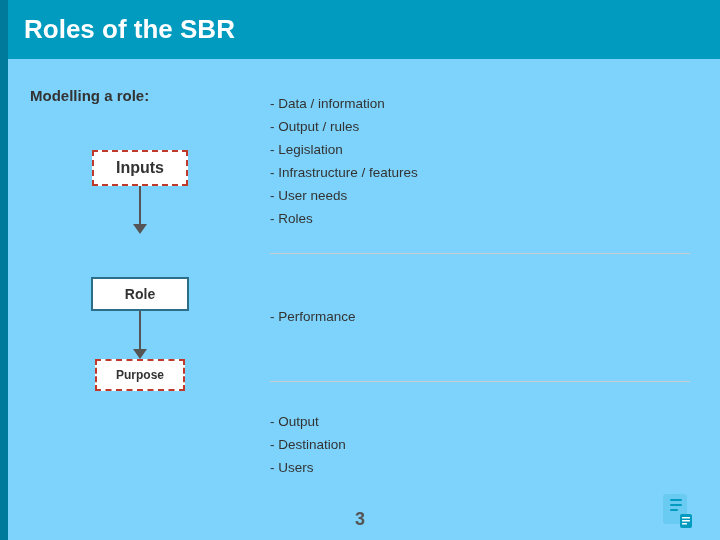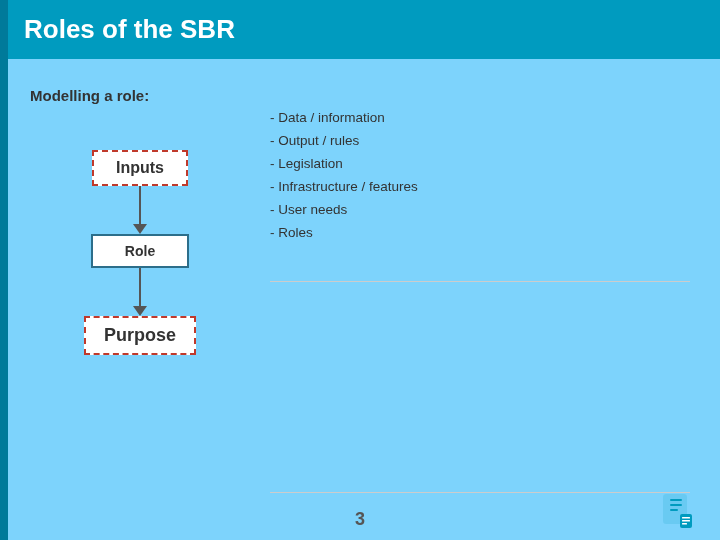--- a/index.html
+++ b/index.html
@@ -89,26 +89,27 @@
 
     .box-role {
       border: 2px solid #2c6e8a;
       padding: 7px 32px;
       font-size: 14px;
       font-weight: bold;
       color: #333;
       background: #fff;
       min-width: 90px;
       text-align: center;
+      margin-top: 43px;
     }
 
     .box-purpose {
       border: 2px dashed #c0392b;
       padding: 7px 18px;
-      font-size: 18px;
+      font-size: 12px;
       font-weight: bold;
       color: #333;
       background: #fff;
       min-width: 90px;
       text-align: center;
     }
 
     .arrow-line {
       width: 2px;
       background: #555;
@@ -235,24 +236,30 @@
           <div class="bullet-item">- Output / rules</div>
           <div class="bullet-item">- Legislation</div>
           <div class="bullet-item">- Infrastructure / features</div>
           <div class="bullet-item">- User needs</div>
           <div class="bullet-item">- Roles</div>
         </div>
 
       <div class="right-section-divider"></div>
 
       <div class="right-section" id="role-bullets">
+          <div class="bullet-item">- Performance</div>
         </div>
 
       <div class="right-section-divider"></div>
 
+      <div class="right-section" id="purpose-bullets">
+      <div class="bullet-item">- Output</div>
+          <div class="bullet-item">- Destination</div>
+          <div class="bullet-item">- Users</div>
+        </div>
 
     </div>
   </div>
 
   <div class="footer">
     <span class="page-number">3</span>
     <div class="footer-icon">
       <svg width="32" height="36" viewBox="0 0 32 36" fill="none" xmlns="http://www.w3.org/2000/svg">
         <rect x="2" y="1" width="22" height="28" rx="2" fill="#009bbf" opacity="0.15" stroke="#009bbf" stroke-width="2"></rect>
         <rect x="8" y="5" width="12" height="2" rx="1" fill="#009bbf"></rect>

